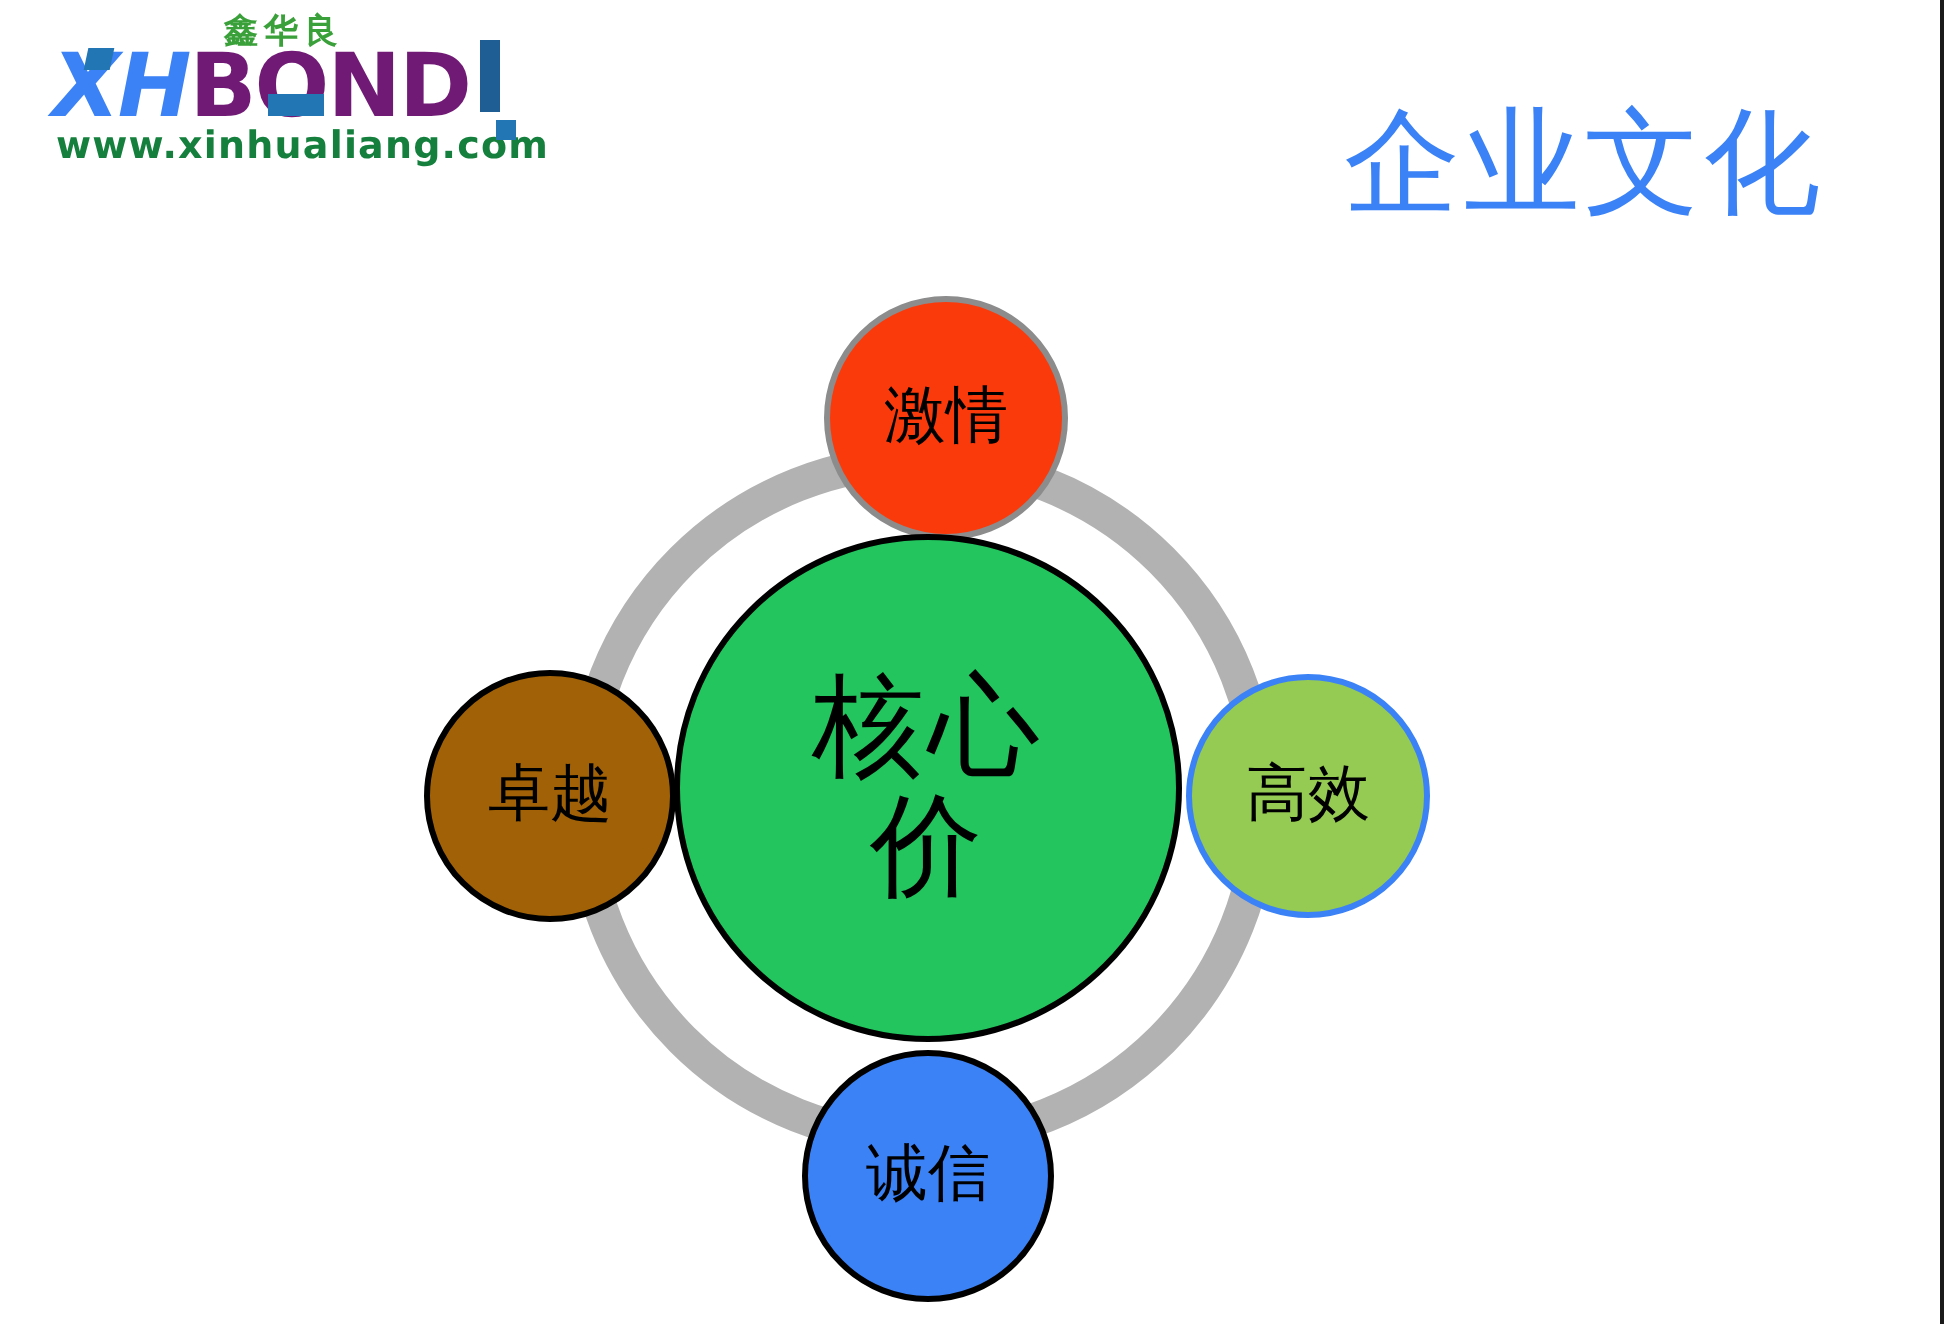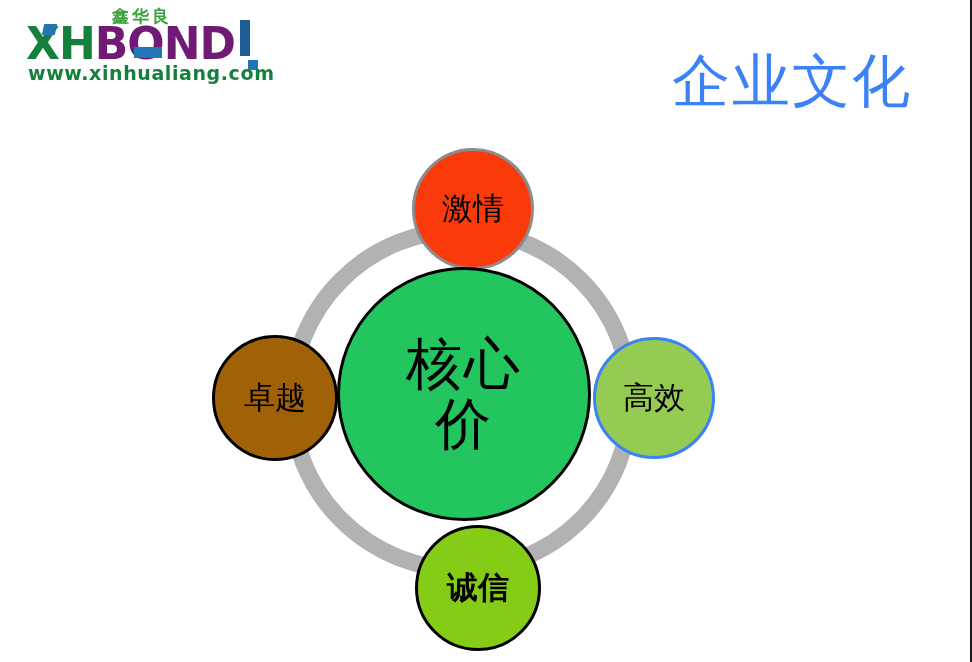--- a/index.html
+++ b/index.html
@@ -49,21 +49,22 @@
     left: 0px;
     top: 16px;
     font-family: "DejaVu Sans", sans-serif;
     font-size: 44px;
     font-weight: bold;
     letter-spacing: -1px;
     line-height: 1;
     white-space: nowrap;
   }
   .logo-xh {
-    color: #15803d;
+    color: #3b82f6;
+    font-style: italic;
   }
   .logo-bond {
     color: #701a75;
   }
   .logo-tick {
     position: absolute;
     left: 17px;
     top: 18px;
     width: 13px;
     height: 11px;
@@ -180,29 +181,28 @@
     left: 396px;
     top: 202px;
     width: 122px;
     height: 122px;
     background: #95ca53;
     border: 3px solid #3b82f6;
     font-size: 31px;
     z-index: 2;
   }
   .bubble-bottom {
-    left: 218px;
+    left: 204px;
     top: 390px;
     width: 126px;
     height: 126px;
-    background: #84cc16;
+    background: #3b82f6;
     border: 3px solid #000000;
     font-size: 31px;
     z-index: 4;
-    font-weight: bold;
   }
   .bubble-left {
     left: 15px;
     top: 200px;
     width: 126px;
     height: 126px;
     background: #a16207;
     border: 3px solid #000000;
     font-size: 31px;
     z-index: 4;

